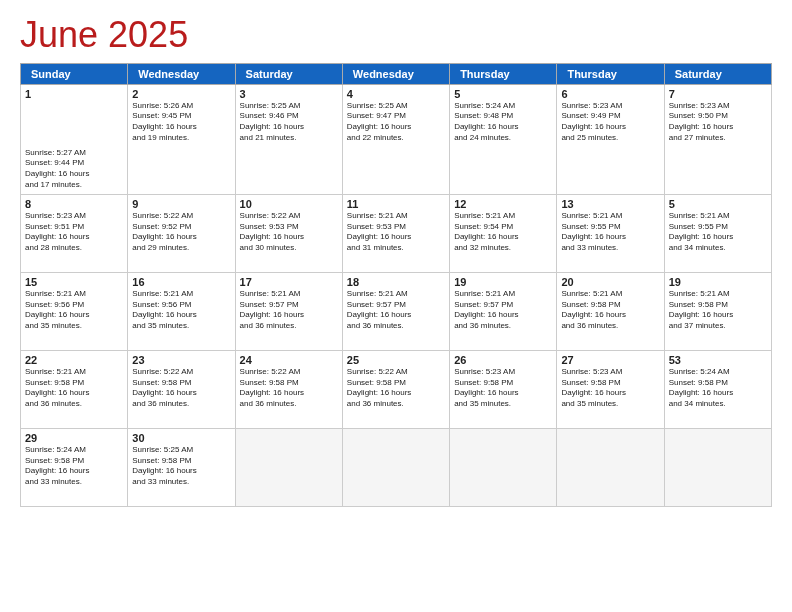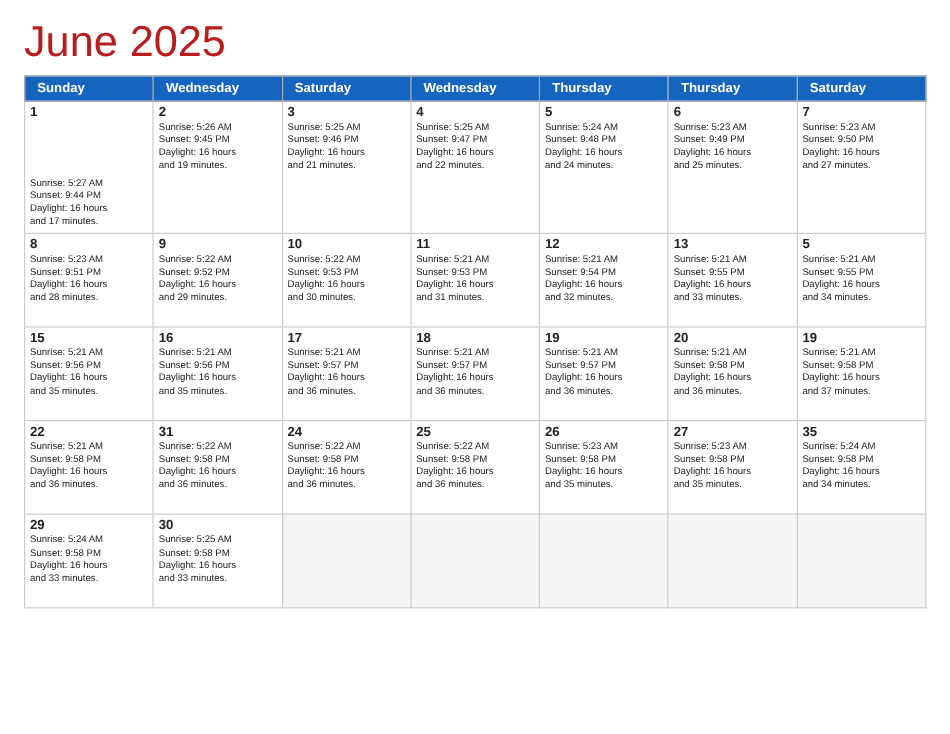--- a/index.html
+++ b/index.html
@@ -263,21 +263,21 @@
         </tr>
         <tr>
           <td>
             <span class="day-number">22</span>
             <div class="cell-text" style="white-space: pre-line;">Sunrise: 5:21 AM
 Sunset: 9:58 PM
 Daylight: 16 hours
 and 36 minutes.</div>
           </td>
           <td>
-            <span class="day-number">31</span>
+            <span class="day-number">23</span>
             <div class="cell-text" style="white-space: pre-line;">Sunrise: 5:22 AM
 Sunset: 9:58 PM
 Daylight: 16 hours
 and 36 minutes.</div>
           </td>
           <td>
             <span class="day-number">24</span>
             <div class="cell-text" style="white-space: pre-line;">Sunrise: 5:22 AM
 Sunset: 9:58 PM
 Daylight: 16 hours
@@ -298,21 +298,21 @@
 and 35 minutes.</div>
           </td>
           <td>
             <span class="day-number">27</span>
             <div class="cell-text" style="white-space: pre-line;">Sunrise: 5:23 AM
 Sunset: 9:58 PM
 Daylight: 16 hours
 and 35 minutes.</div>
           </td>
           <td>
-            <span class="day-number">35</span>
+            <span class="day-number">53</span>
             <div class="cell-text" style="white-space: pre-line;">Sunrise: 5:24 AM
 Sunset: 9:58 PM
 Daylight: 16 hours
 and 34 minutes.</div>
           </td>
         </tr>
         <tr>
           <td>
             <span class="day-number">29</span>
             <div class="cell-text" style="white-space: pre-line;">Sunrise: 5:24 AM

